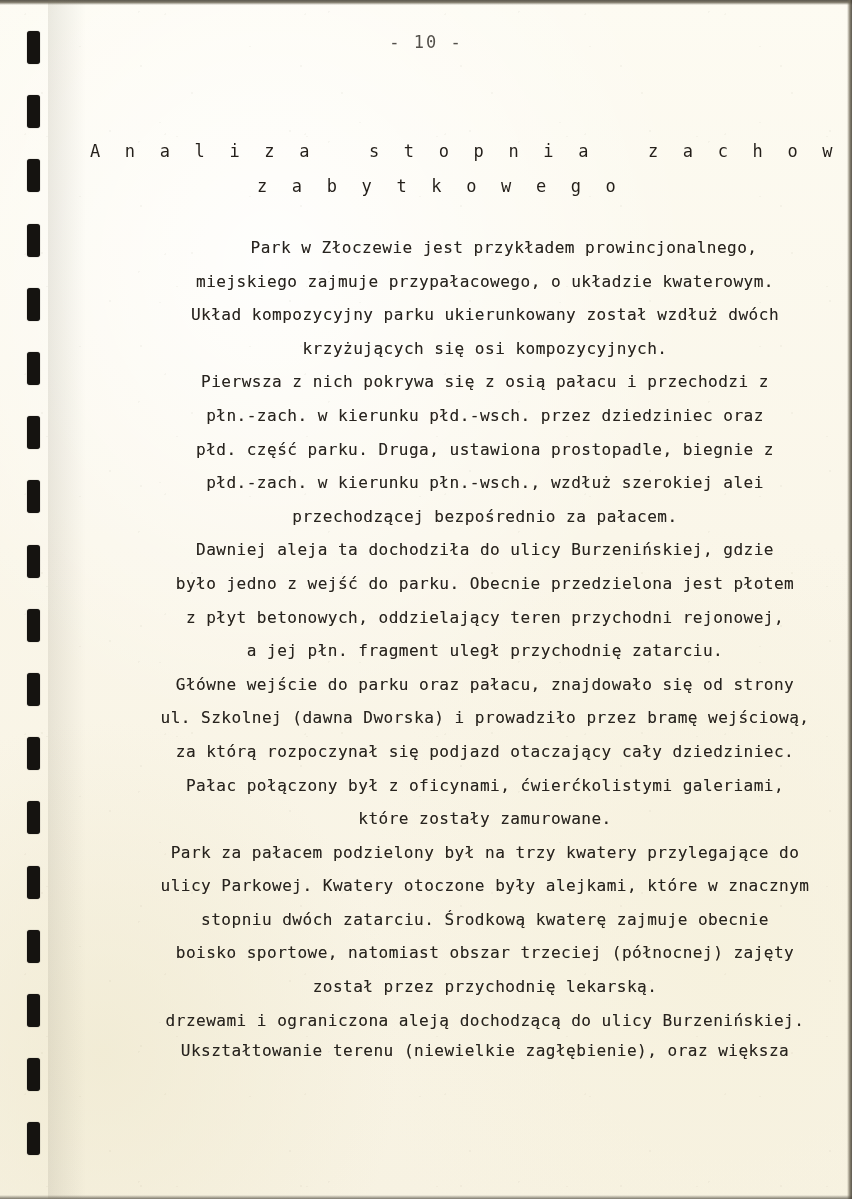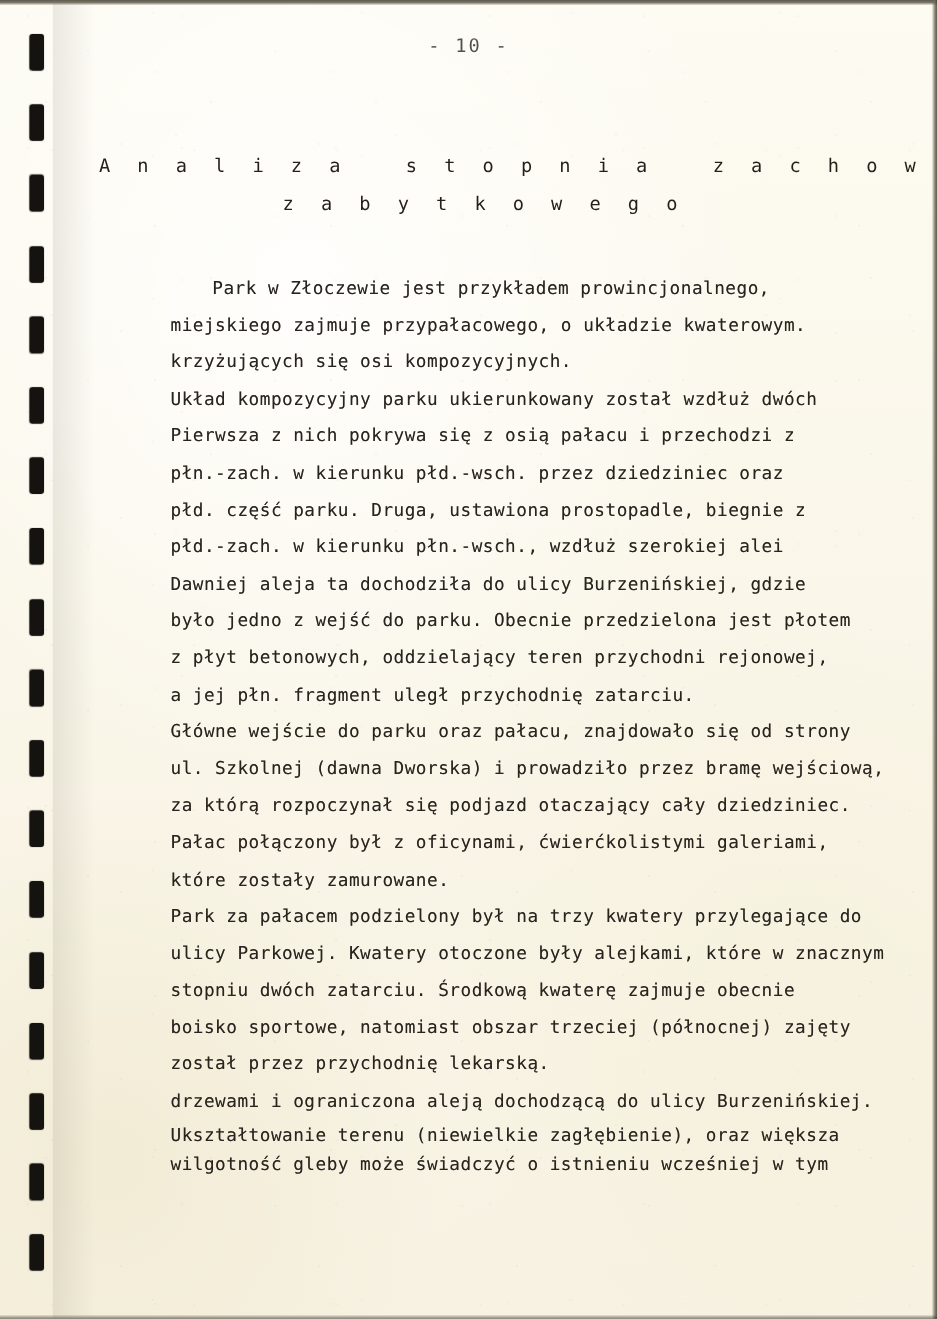--- a/index.html
+++ b/index.html
@@ -94,22 +94,23 @@
     color: #241f1a;
     white-space: pre;
   }
   .heading-line-1 { top: 141px; letter-spacing: 7.2px; }
   .heading-line-2 { top: 176px; letter-spacing: 7.2px; text-align: center; }
 
   
   .body-text {
     position: absolute;
     left: 155px;
-    top: 245px;
+    top: 231px;
     width: 660px;
+    text-align: center;
   }
   .text-line {
     height: 33.6px;
     font-size: 16.1px;
     line-height: 33.6px;
     letter-spacing: 0.45px;
     color: #27231e;
     white-space: pre;
     
     text-shadow: 0 0 0.6px rgba(40,35,30,0.35);
@@ -169,39 +170,39 @@
     </div>
 
   <div class="page-number">- 10 -</div>
 
   <div class="heading heading-line-1">A n a l i z a   s t o p n i a   z a c h o w a n i a   u k ł a d u</div>
   <div class="heading heading-line-2">z a b y t k o w e g o</div>
 
   <div class="body-text" id="body-text">
       <div class="text-line indent">Park w Złoczewie jest przykładem prowincjonalnego,</div>
       <div class="text-line">miejskiego zajmuje przypałacowego, o układzie kwaterowym.</div>
+      <div class="text-line">Układ kompozycyjny parku ukierunkowany został wzdłuż dwóch</div>
       <div class="text-line">krzyżujących się osi kompozycyjnych.</div>
-      <div class="text-line">Układ kompozycyjny parku ukierunkowany został wzdłuż dwóch</div>
       <div class="text-line">Pierwsza z nich pokrywa się z osią pałacu i przechodzi z</div>
       <div class="text-line">płn.-zach. w kierunku płd.-wsch. przez dziedziniec oraz</div>
       <div class="text-line">płd. część parku. Druga, ustawiona prostopadle, biegnie z</div>
       <div class="text-line">płd.-zach. w kierunku płn.-wsch., wzdłuż szerokiej alei</div>
+      <div class="text-line">przechodzącej bezpośrednio za pałacem.</div>
       <div class="text-line">Dawniej aleja ta dochodziła do ulicy Burzenińskiej, gdzie</div>
       <div class="text-line">było jedno z wejść do parku. Obecnie przedzielona jest płotem</div>
       <div class="text-line">z płyt betonowych, oddzielający teren przychodni rejonowej,</div>
       <div class="text-line">a jej płn. fragment uległ przychodnię zatarciu.</div>
       <div class="text-line">Główne wejście do parku oraz pałacu, znajdowało się od strony</div>
       <div class="text-line">ul. Szkolnej (dawna Dworska) i prowadziło przez bramę wejściową,</div>
       <div class="text-line">za którą rozpoczynał się podjazd otaczający cały dziedziniec.</div>
       <div class="text-line">Pałac połączony był z oficynami, ćwierćkolistymi galeriami,</div>
       <div class="text-line">które zostały zamurowane.</div>
       <div class="text-line">Park za pałacem podzielony był na trzy kwatery przylegające do</div>
       <div class="text-line">ulicy Parkowej. Kwatery otoczone były alejkami, które w znacznym</div>
       <div class="text-line">stopniu dwóch zatarciu. Środkową kwaterę zajmuje obecnie</div>
       <div class="text-line">boisko sportowe, natomiast obszar trzeciej (północnej) zajęty</div>
       <div class="text-line">został przez przychodnię lekarską.</div>
       <div class="text-line">drzewami i ograniczona aleją dochodzącą do ulicy Burzenińskiej.</div>
       <div class="text-line tight">Ukształtowanie terenu (niewielkie zagłębienie), oraz większa</div>
-      <div class="text-line tight">wilgotność gleby może świadczyć o istnieniu wcześniej w tym</div>
     </div>
 
   <div class="grain"></div>
 </div>
 
 </body></html>

